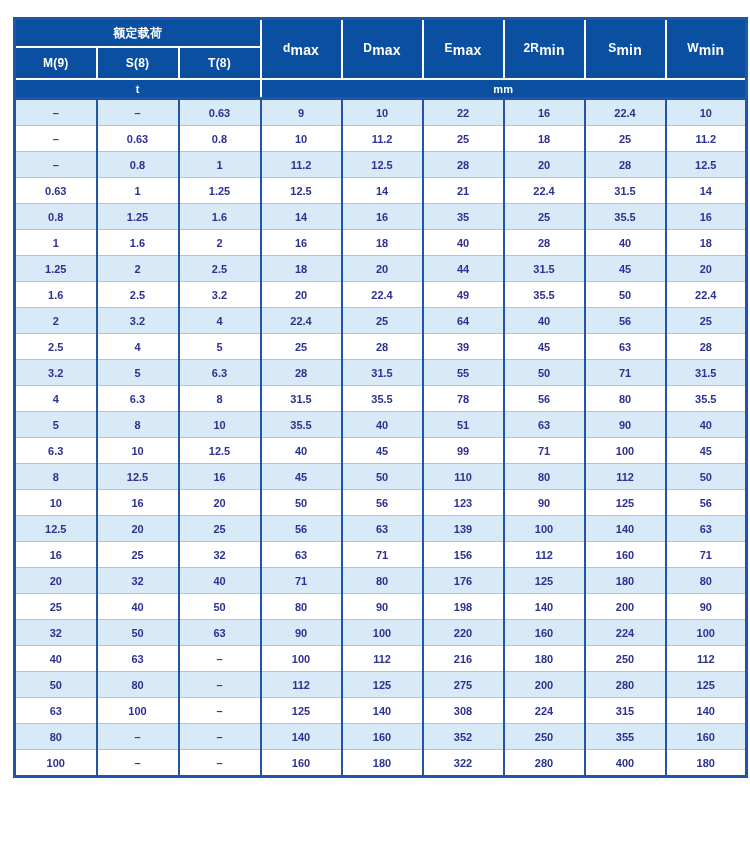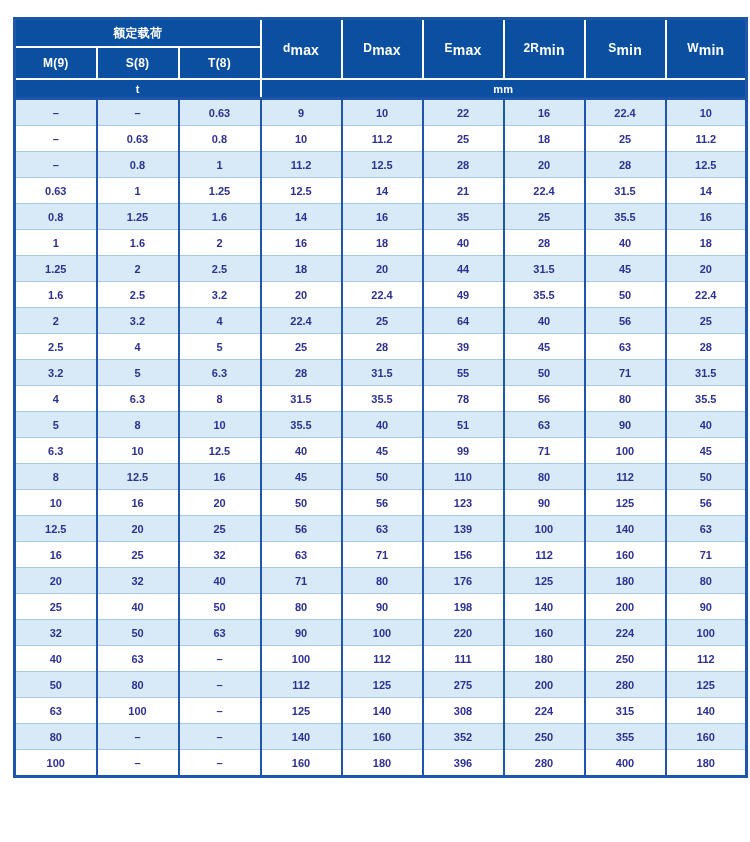--- a/index.html
+++ b/index.html
@@ -319,21 +319,21 @@
           <td>160</td>
           <td>224</td>
           <td>100</td>
         </tr>
         <tr>
           <td>40</td>
           <td>63</td>
           <td>–</td>
           <td>100</td>
           <td>112</td>
-          <td>111</td>
+          <td>216</td>
           <td>180</td>
           <td>250</td>
           <td>112</td>
         </tr>
         <tr>
           <td>50</td>
           <td>80</td>
           <td>–</td>
           <td>112</td>
           <td>125</td>
@@ -363,20 +363,20 @@
           <td>250</td>
           <td>355</td>
           <td>160</td>
         </tr>
         <tr>
           <td>100</td>
           <td>–</td>
           <td>–</td>
           <td>160</td>
           <td>180</td>
-          <td>396</td>
+          <td>322</td>
           <td>280</td>
           <td>400</td>
           <td>180</td>
         </tr>
       </tbody>
   </table>
 </div>
 
 </body></html>

